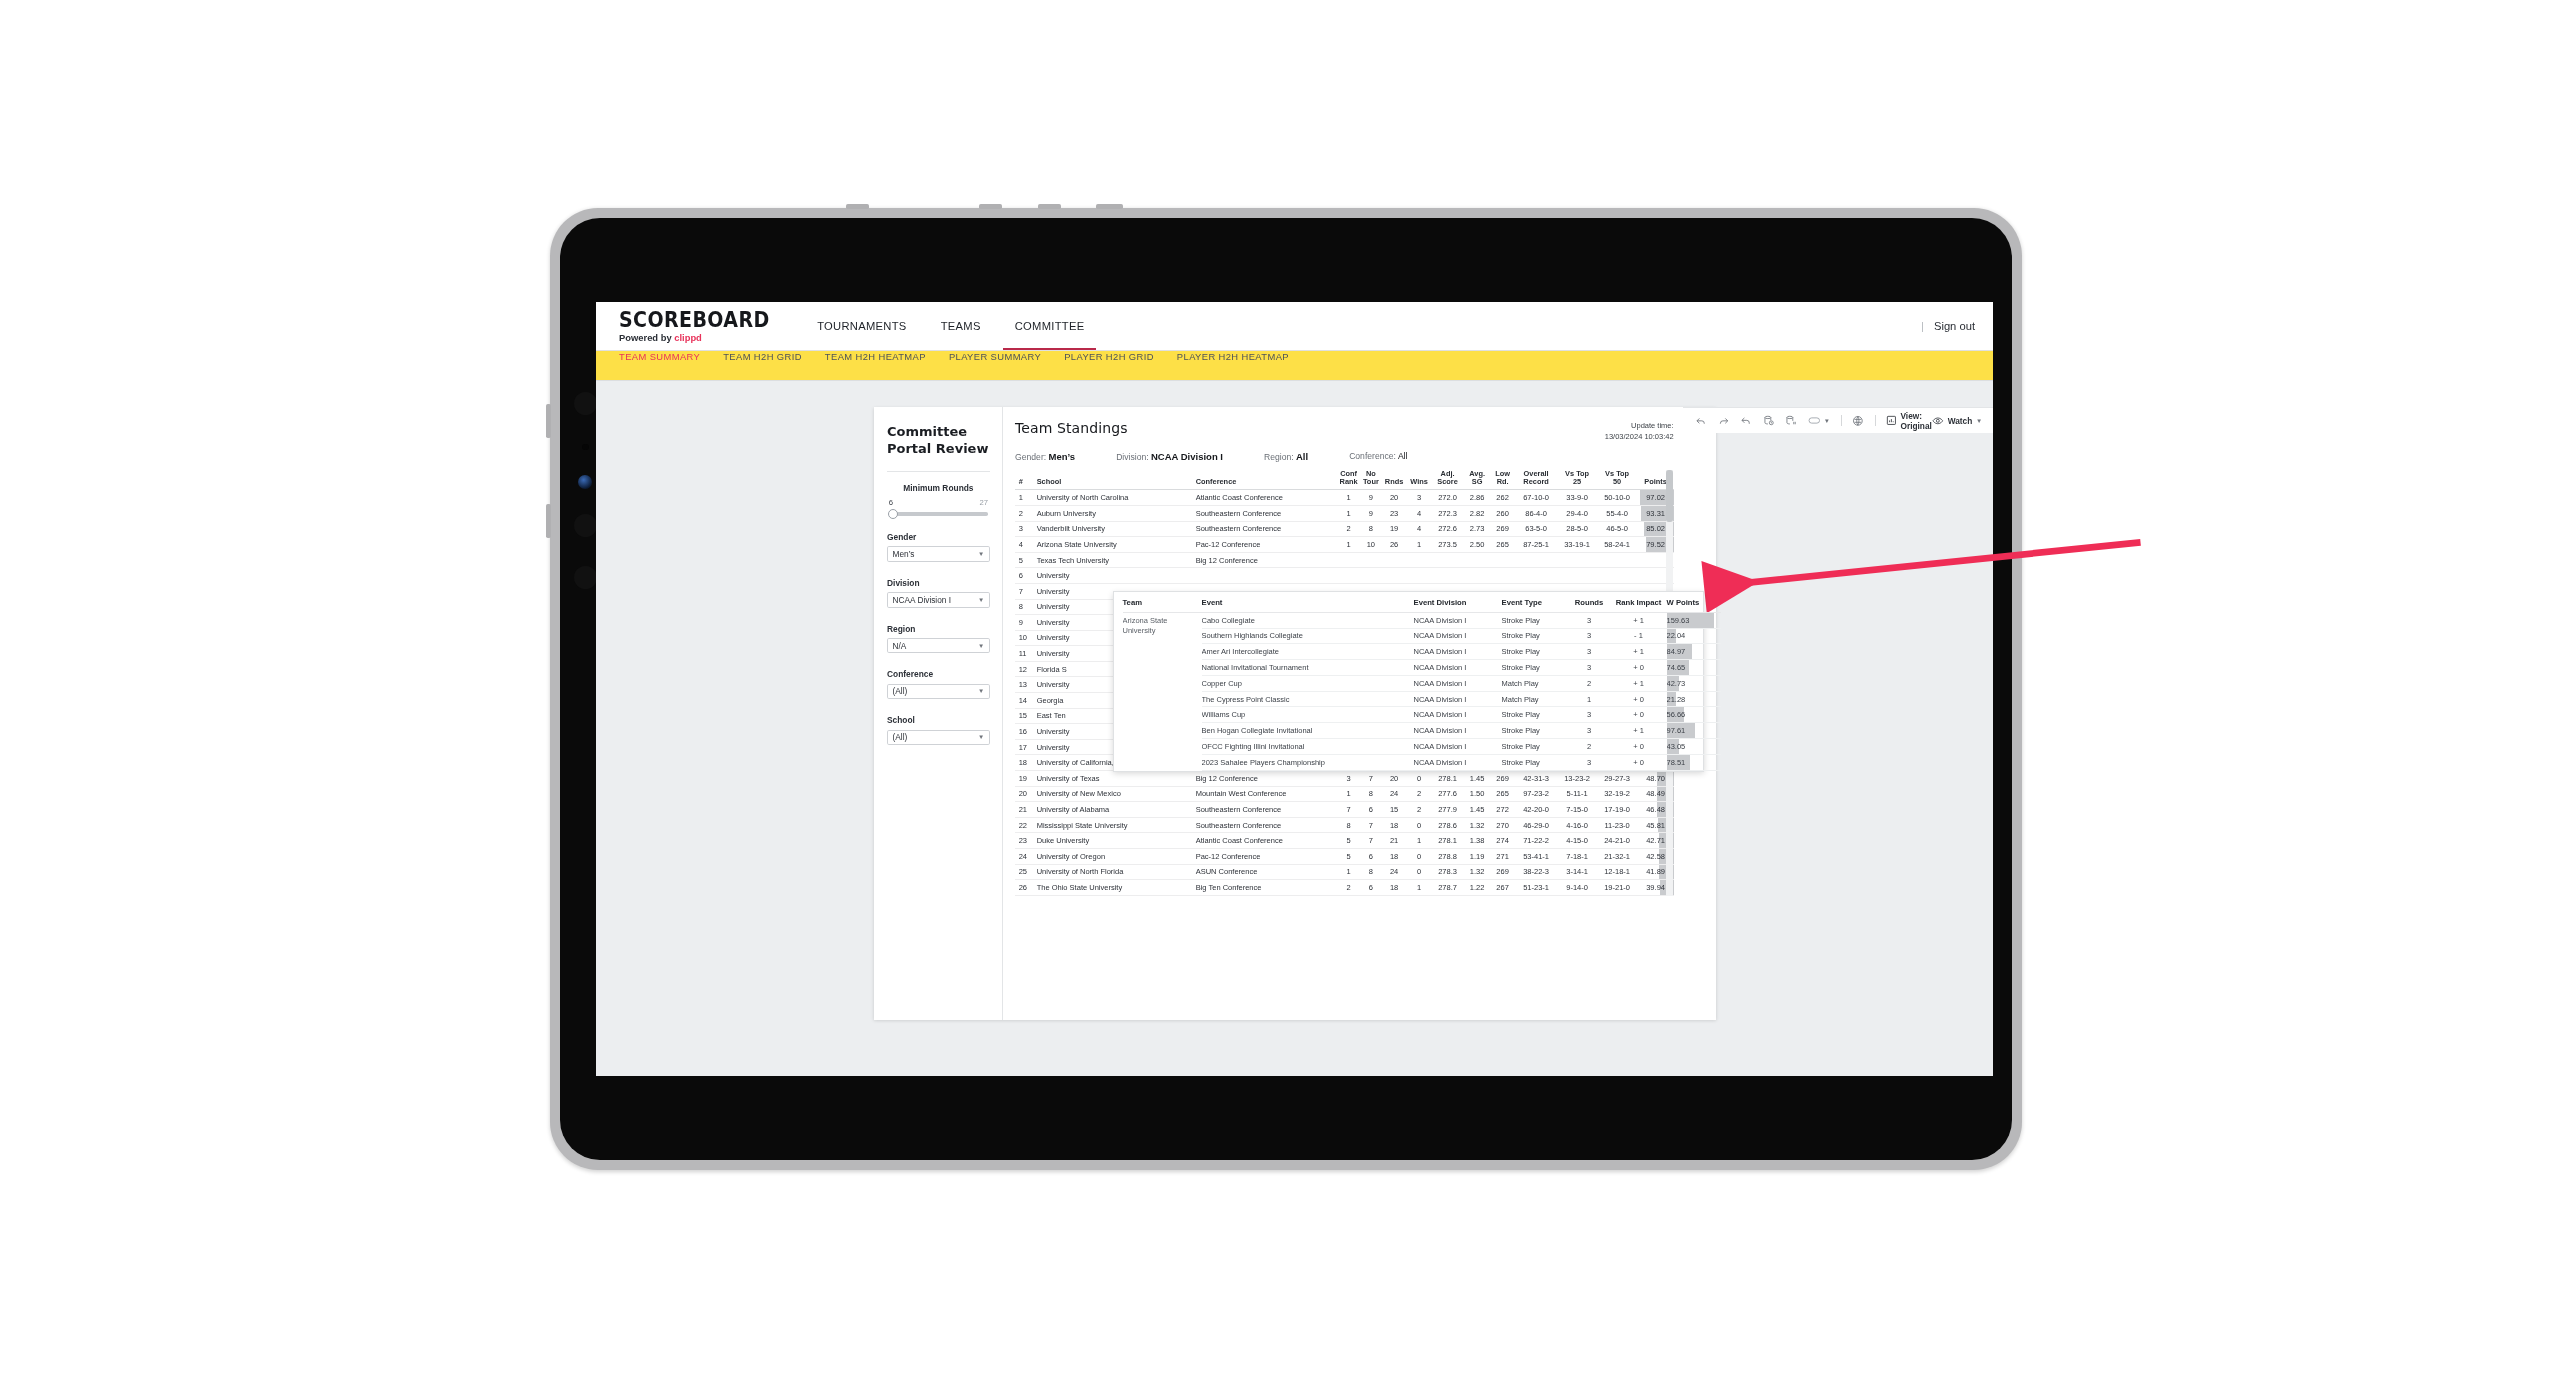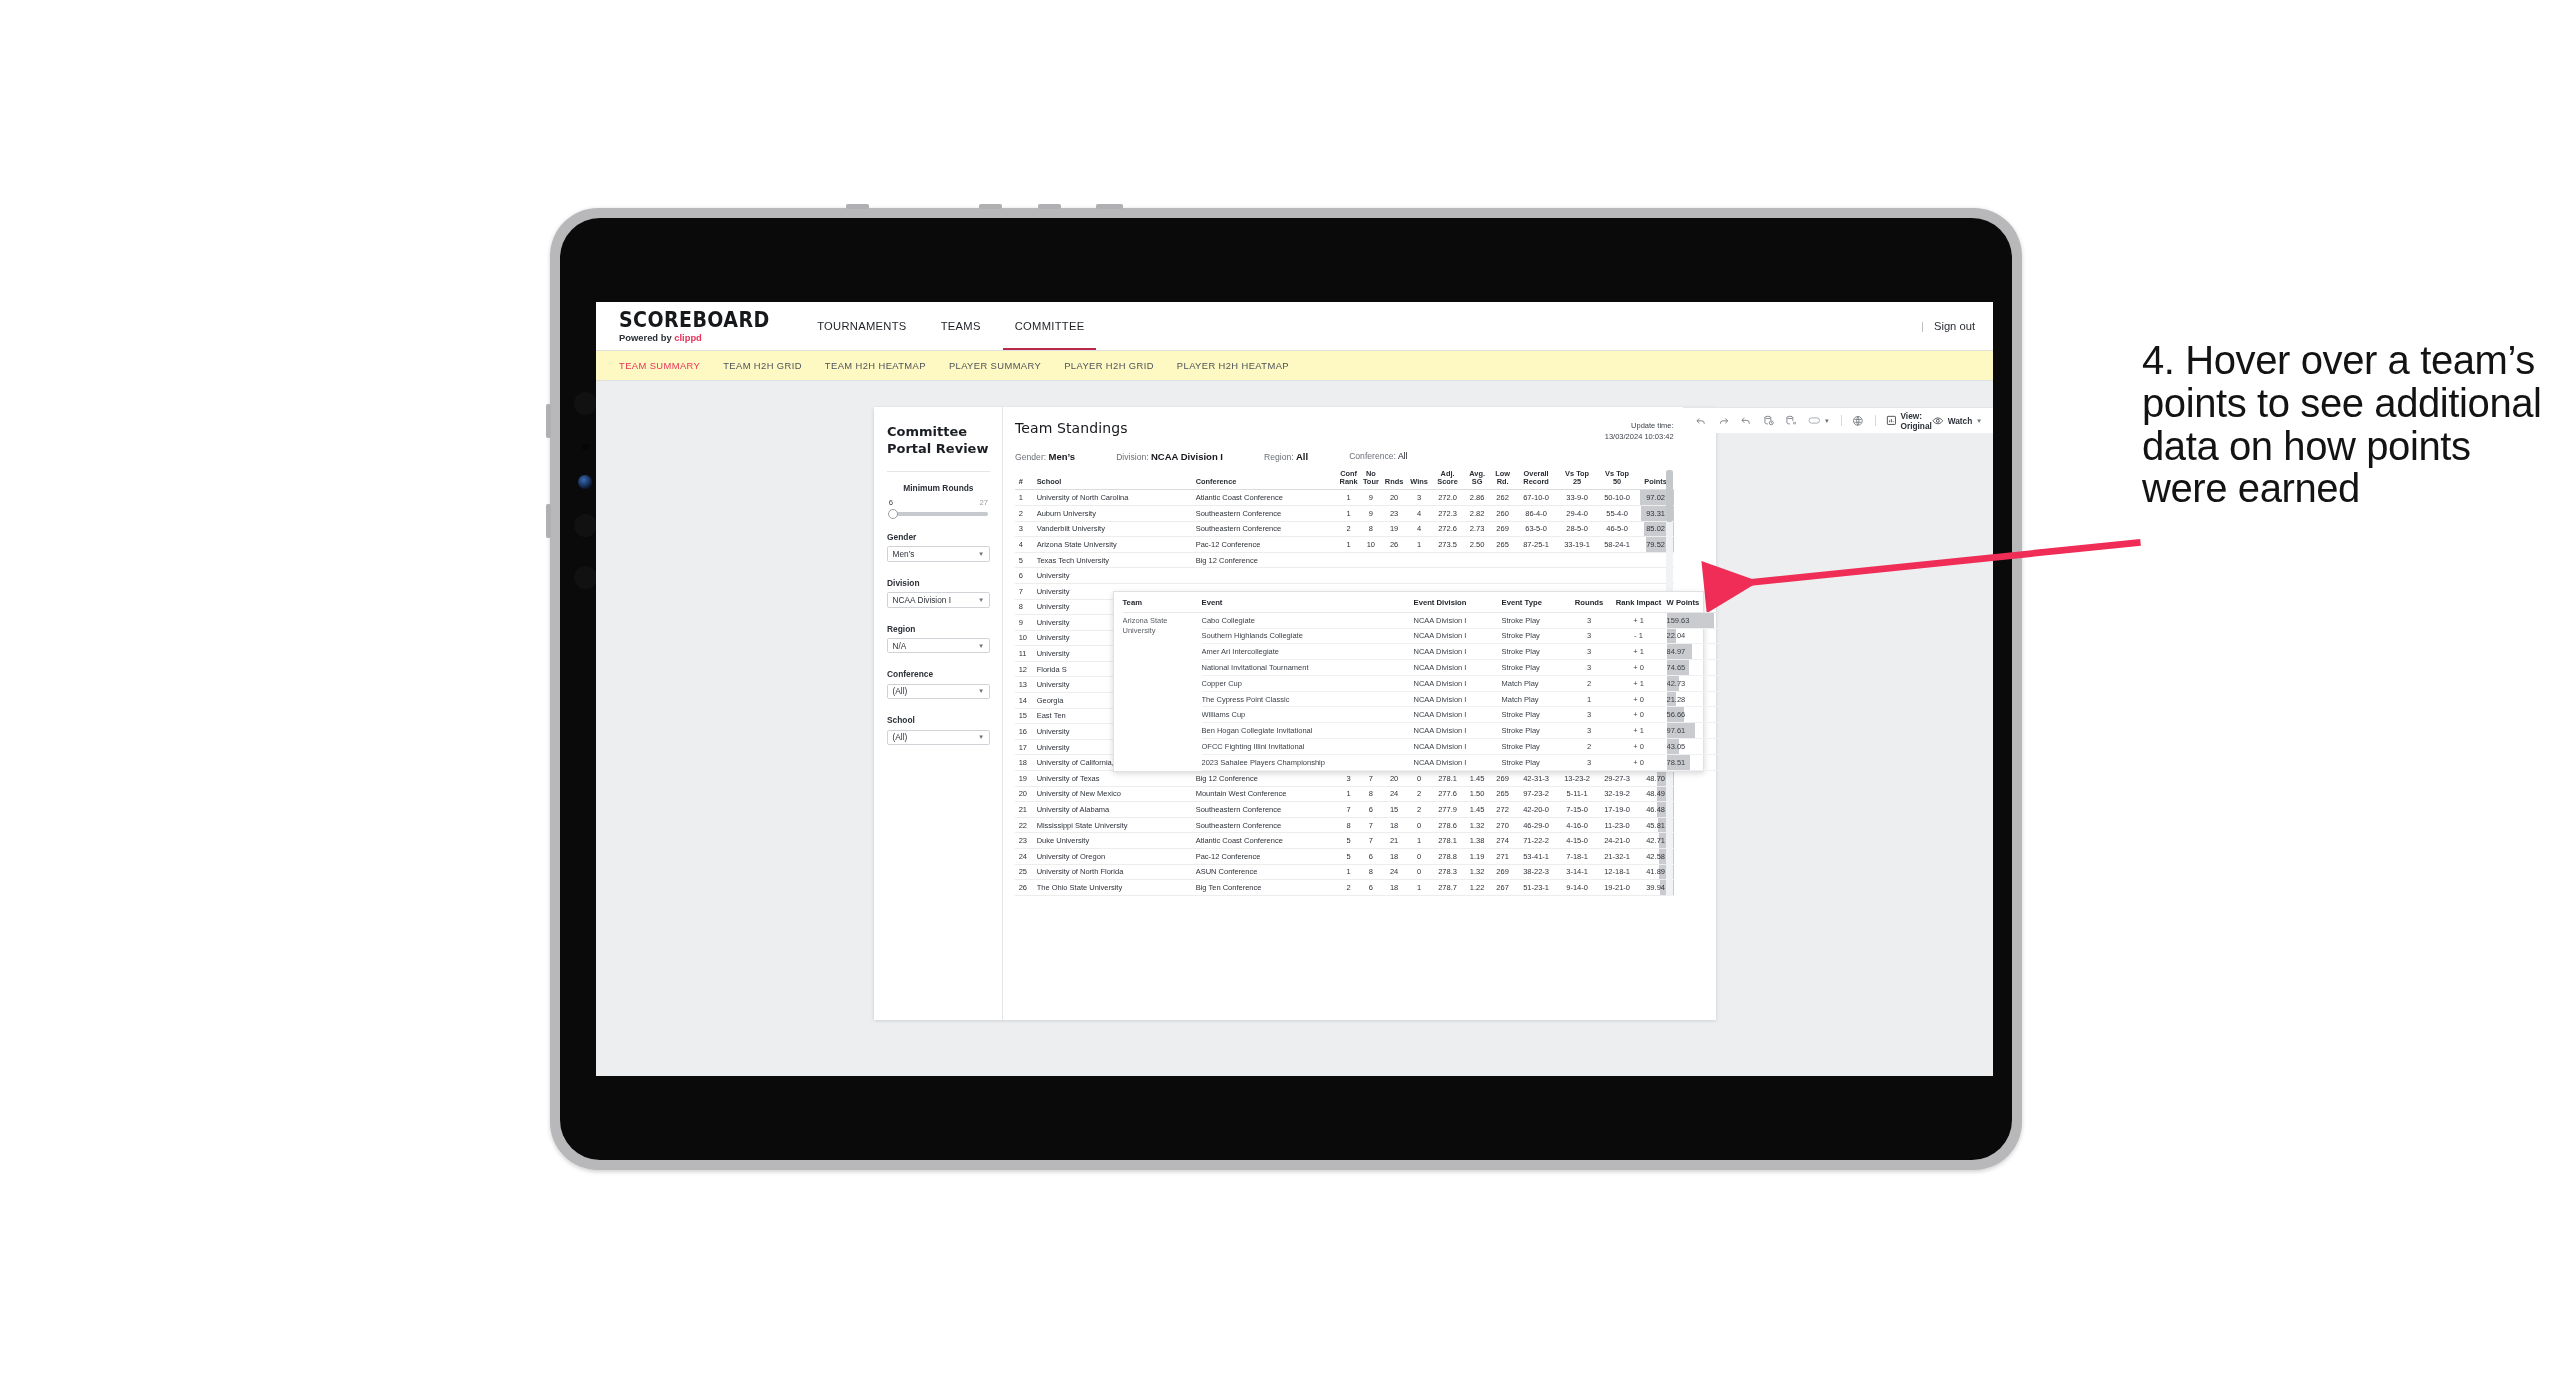--- a/index.html
+++ b/index.html
@@ -76,22 +76,22 @@
   .nav-right {
     position:absolute; right:18px; top:0; height:100%;
     display:flex; align-items:center; gap:10px;
     font-size:11.2px; color:#2a2e35;
   }
   .nav-div { color:#b6babf; }
   .signout { cursor:pointer; }
 
   
   .subnav {
-    height:30px; background:#fef9c3;
-    display:flex; align-items:center;
+    height:30px; background:#fde047;
+    display:flex; align-items:flex-start;
     border-bottom:0.9px solid #dcdee0;
     padding-left:23px;
   }
   .subtab {
     font-size: 9.4px; letter-spacing:0.4px; color:#4d5259;
     margin-right:23px; cursor:pointer;
   }
   .subtab.active { color:#e8325a; }
 
   
@@ -1075,15 +1075,14 @@
 
   <svg class="arrow-svg" viewBox="0 0 520 160">
     <defs>
       <marker id="ah" markerWidth="9" markerHeight="9" refX="7.4" refY="4.5" orient="auto">
         <path d="M8.6,0.6 L0.4,4.5 L8.6,8.4 Z" fill="#ef2d56"></path>
       </marker>
     </defs>
     <line x1="505" y1="8" x2="28" y2="57" stroke="#ef2d56" stroke-width="7.5" marker-end="url(#ah)"></line>
   </svg>
 
-  <div class="annotation">4. Hover over a team’s points to see additional data on how points were earned</div>
 </div>
 
 
 </body></html>

